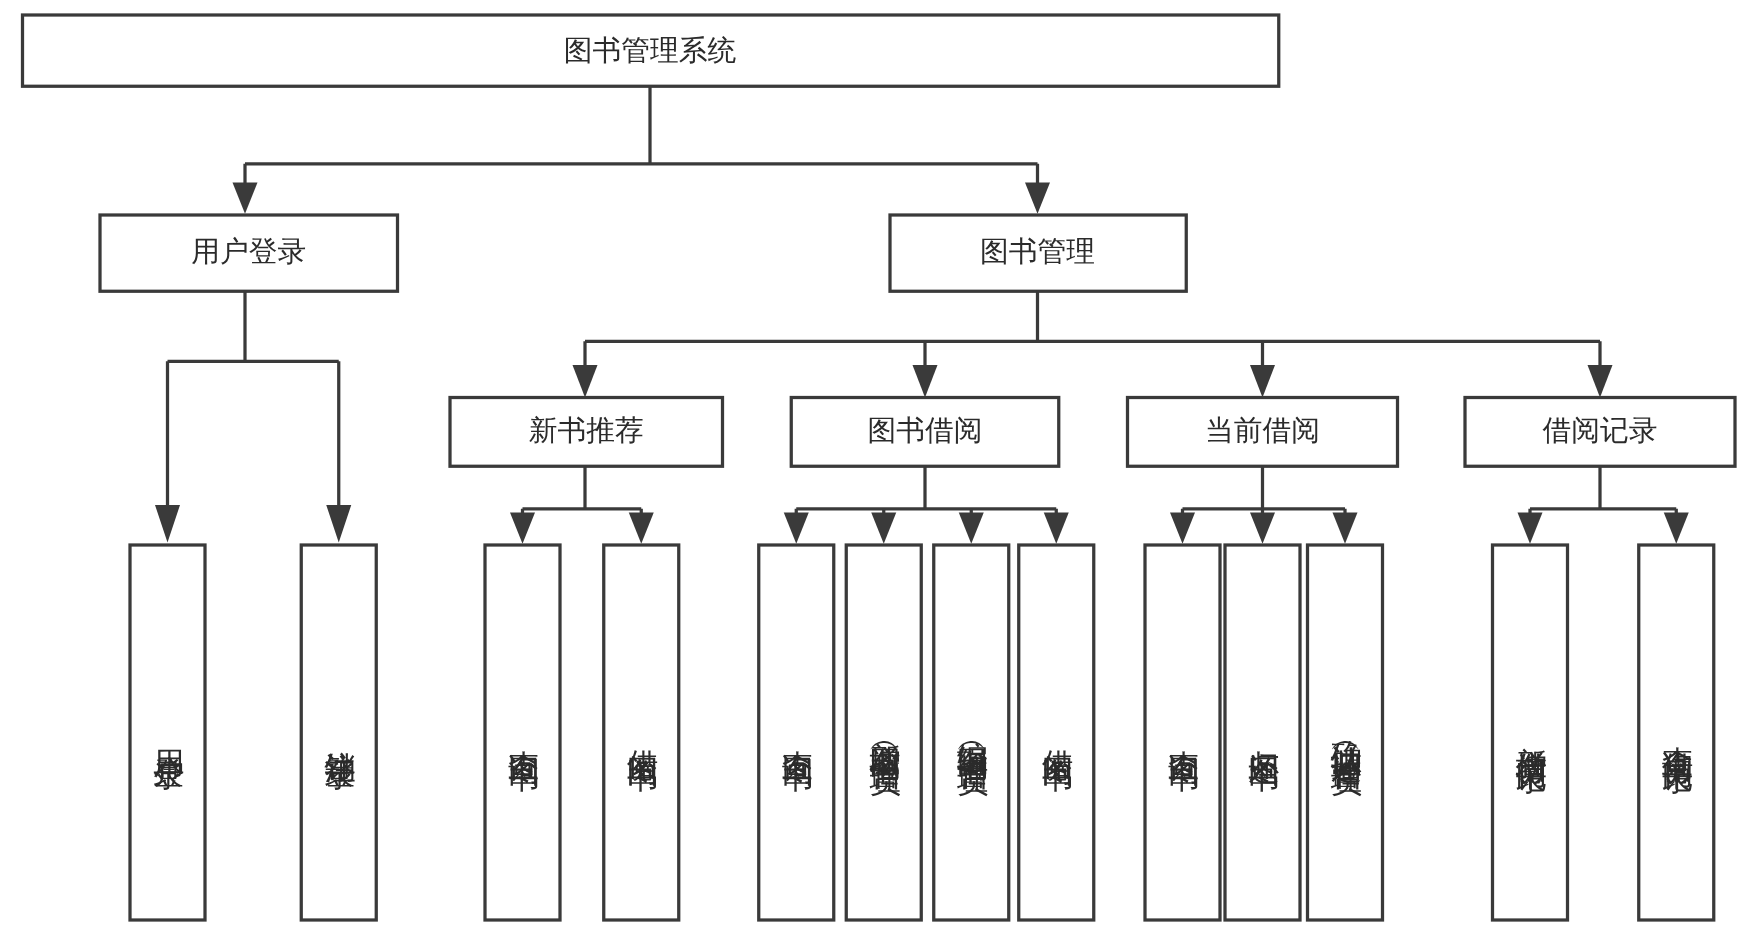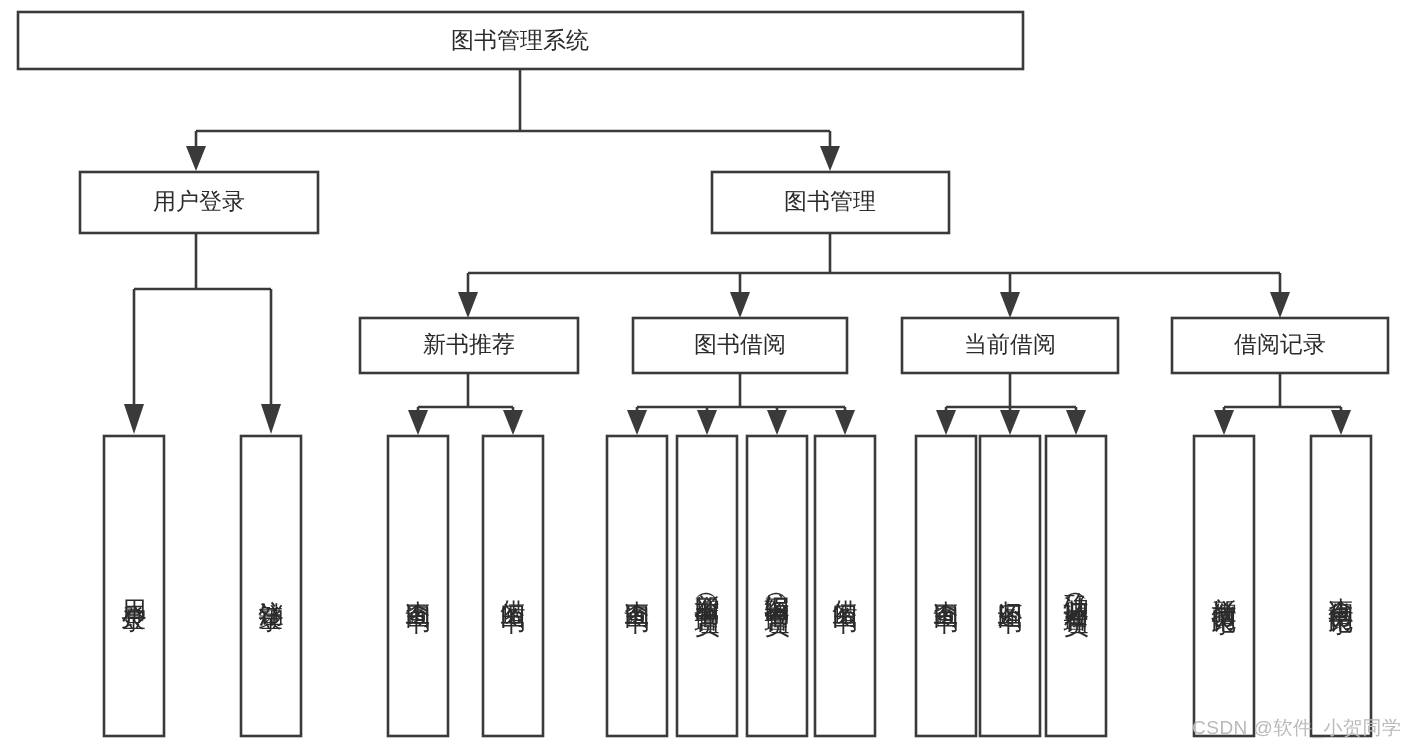--- a/index.html
+++ b/index.html
@@ -225,15 +225,14 @@
     <span class="leaf-label-v">确认归还（管理员）</span>
   </div>
 
   <div class="leaf-label-wrap" style="left:1194px; top:440px; width:60px; height:292px;">
     <span class="leaf-label-v">新增借阅记录</span>
   </div>
   <div class="leaf-label-wrap" style="left:1311px; top:440px; width:60px; height:292px;">
     <span class="leaf-label-v">查询借阅记录</span>
   </div>
 
-  <div class="watermark" style="left:1192px; top:715px;">CSDN @软件_小贺同学</div>
 
 </div>
 
 </body></html>

